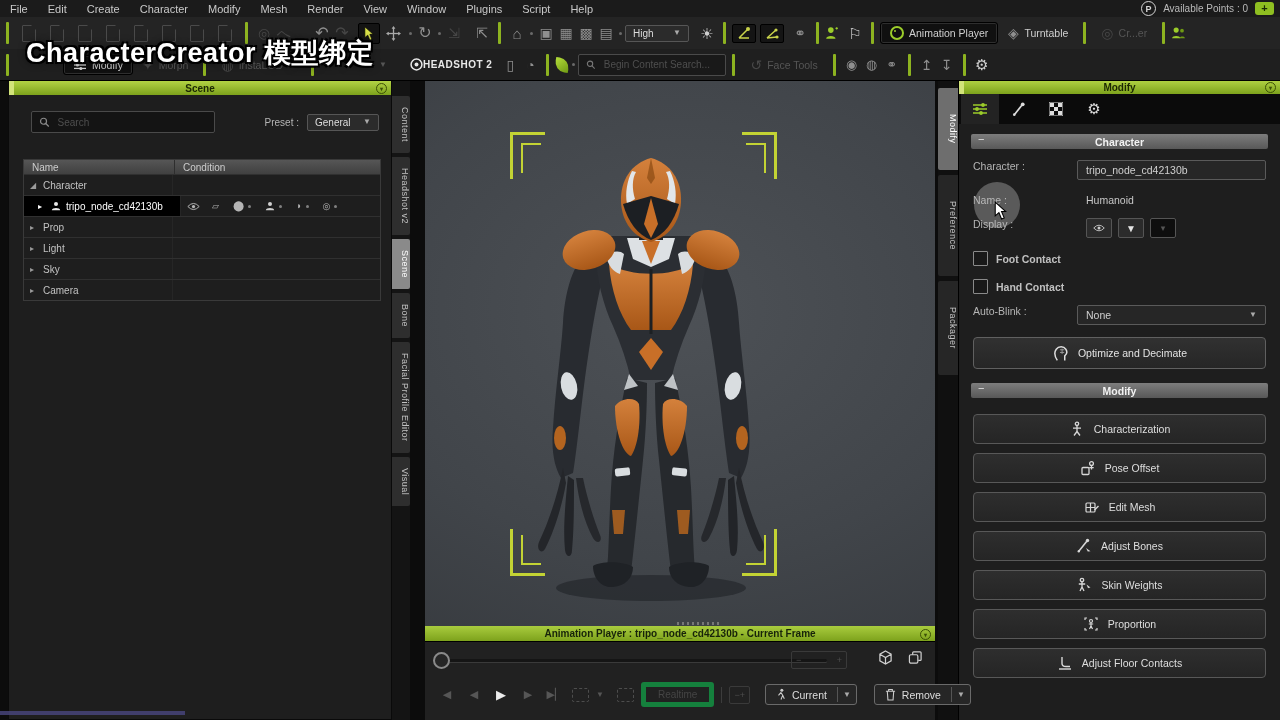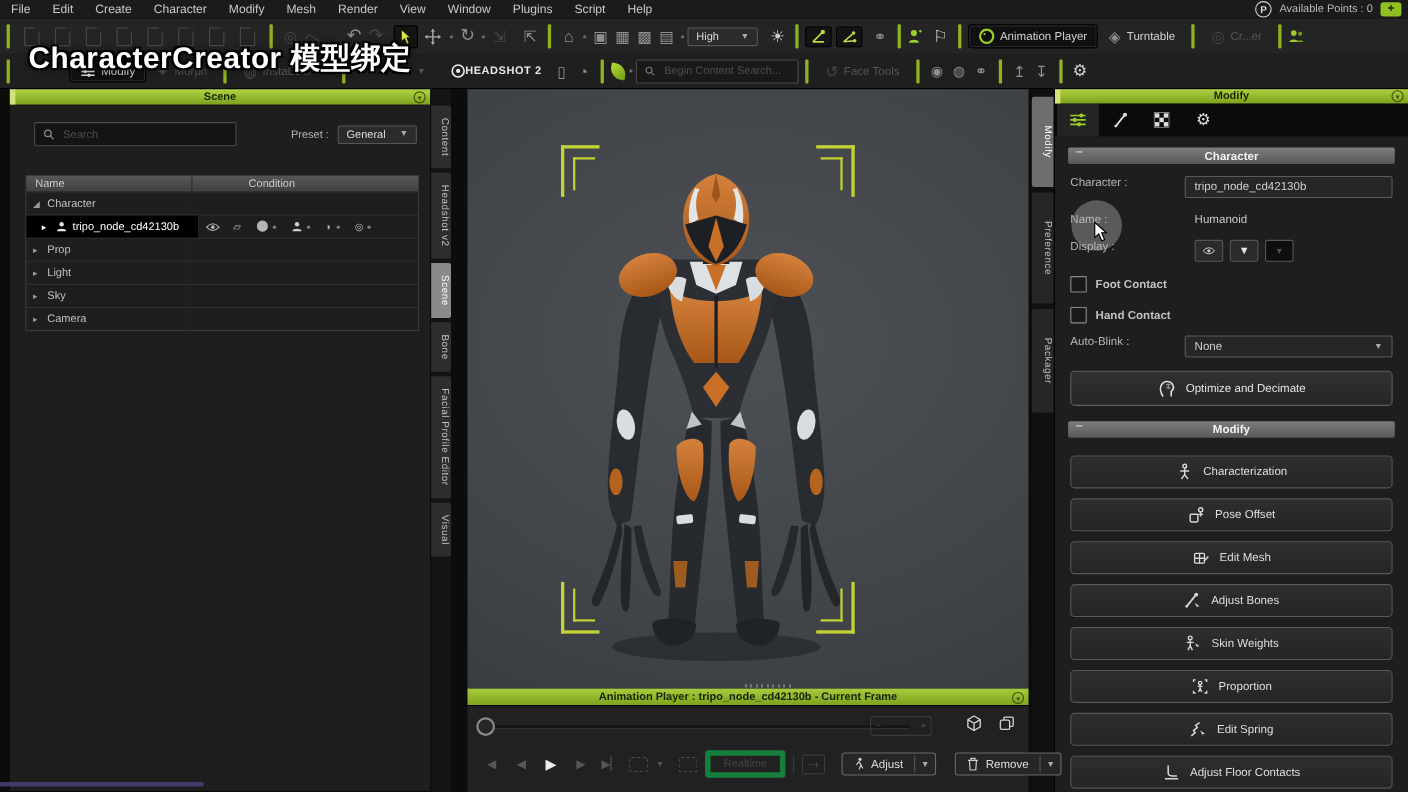--- a/index.html
+++ b/index.html
@@ -40,21 +40,21 @@
   
   .gheader{height:14px;background:linear-gradient(#b2d344,#7da21c);display:flex;align-items:center;justify-content:center;
     font-size:10px;font-weight:bold;color:#1c2803;position:relative;flex:none;}
   .gheader::before{content:"";position:absolute;left:0;top:0;bottom:0;width:5px;background:#d2e37a;}
   .gmenu{position:absolute;right:4px;top:2px;width:9px;height:9px;border:1.5px solid #3c5007;border-radius:50%;font-size:6px;color:#3c5007;display:flex;align-items:center;justify-content:center;}
   
   .scenepanel{position:absolute;left:8px;top:80px;width:382px;bottom:0;background:#1e1e1e;border:1px solid #0a0a0a;display:flex;flex-direction:column;z-index:5;}
   .scn-search-row{display:flex;align-items:center;margin:16px 12px 0 22px;gap:8px;}
   .preset-label{margin-left:auto;font-size:10px;color:#b5b5b5;}
   .stable{margin:26px 10px 0 14px;border:1px solid #3a3a3a;}
-  .sthead{display:flex;height:14px;background:linear-gradient(#565656,#404040);font-size:10px;color:#ccc;gap:43px;}
+  .sthead{display:flex;height:14px;background:linear-gradient(#565656,#404040);font-size:10px;color:#ccc;}
   .sthead .c1{width:142px;padding-left:8px;border-right:1px solid #2e2e2e;display:flex;align-items:center;}
   .sthead .c2{flex:1;padding-left:8px;display:flex;align-items:center;}
   .strow{display:flex;height:20px;border-top:1px solid #303030;font-size:10px;color:#c2c2c2;align-items:stretch;}
   .strow .c1{width:142px;display:flex;align-items:center;padding-left:6px;gap:5px;border-right:1px solid #262626;}
   .strow .c2{flex:1;display:flex;align-items:center;padding-left:6px;gap:2px;}
   .strow .c1.lvl1{padding-left:14px;}
   .strow .c1.sel{background:#000;color:#fff;}
   .exp{font-size:8px;color:#9a9a9a;width:8px;flex:none;}
   .cicondot{width:3px;height:3px;border-radius:50%;background:#808080;margin:0 4px 0 2px;flex:none;}
   .cicon{color:#b5b5b5;font-size:9px;line-height:1;flex:none;margin-left:4px;}
@@ -518,21 +518,21 @@
       <span class="tl-spin" style="position:static;width:34px;">
           <span>−</span>
           <span>+</span>
         </span>
       <span class="obtn" style="margin-left:8px;">
         <span class="lbl">
           <svg width="10" height="13" viewBox="0 0 12 14">
               <circle cx="7" cy="2" r="1.8" fill="#ccc"></circle>
               <path d="M6,4.5 L3,8 M6,4.5 L8,8 L6,13 M8,8 L10,12" stroke="#ccc" fill="none" stroke-width="1.3"></path>
             </svg>
-          <span>Adjust</span>
+          <span>Current</span>
         </span>
         <span class="car">▼</span>
       </span>
       <span class="obtn" style="margin-left:10px;">
         <span class="lbl">
           <svg width="11" height="13" viewBox="0 0 12 14">
               <path d="M1,3.5 L11,3.5 M4,3.5 L4,1.5 L8,1.5 L8,3.5 M2.5,3.5 L3.2,13 L8.8,13 L9.5,3.5" fill="none" stroke="#ccc" stroke-width="1.2"></path>
             </svg>
           <span>Remove</span>
         </span>
@@ -701,27 +701,20 @@
           <g fill="none" stroke="#d8d8d8" stroke-width="1.2">
             <path d="M2,4 L2,2 L4,2 M12,2 L14,2 L14,4 M14,12 L14,14 L12,14 M4,14 L2,14 L2,12"></path>
             <circle cx="8" cy="5" r="1.5"></circle>
             <path d="M8,6.8 L8,10 M5.8,8 L10.2,8 M8,10 L6.5,13 M8,10 L9.5,13"></path>
           </g>
         </svg>
       <span>Proportion</span>
     </div>
     <div class="mbtn">
       <svg width="16" height="16" viewBox="0 0 16 16">
-          <polyline points="2,14 5.5,11 4,9 7.5,6.5 6,4.5 9.5,2" fill="none" stroke="#d8d8d8" stroke-width="1.4"></polyline>
-          <path d="M10,9 L14.5,12 L12,12.5 L13,15 Z" fill="#d8d8d8"></path>
-        </svg>
-      <span>Edit Spring</span>
-    </div>
-    <div class="mbtn">
-      <svg width="16" height="16" viewBox="0 0 16 16">
           <g fill="none" stroke="#d8d8d8" stroke-width="1.4">
             <path d="M5,2 L5,8.5 C5,10.5 7,11.5 9,11.5 L13,11.5"></path>
             <line x1="2" y1="14" x2="14" y2="14"></line>
           </g>
         </svg>
       <span>Adjust Floor Contacts</span>
     </div>
 
   </div>
 

